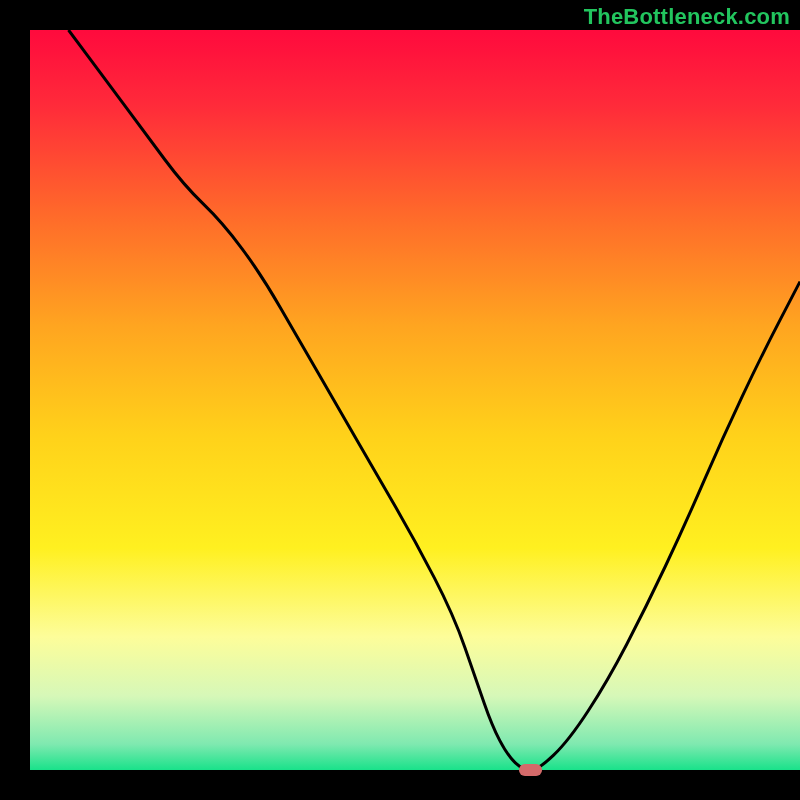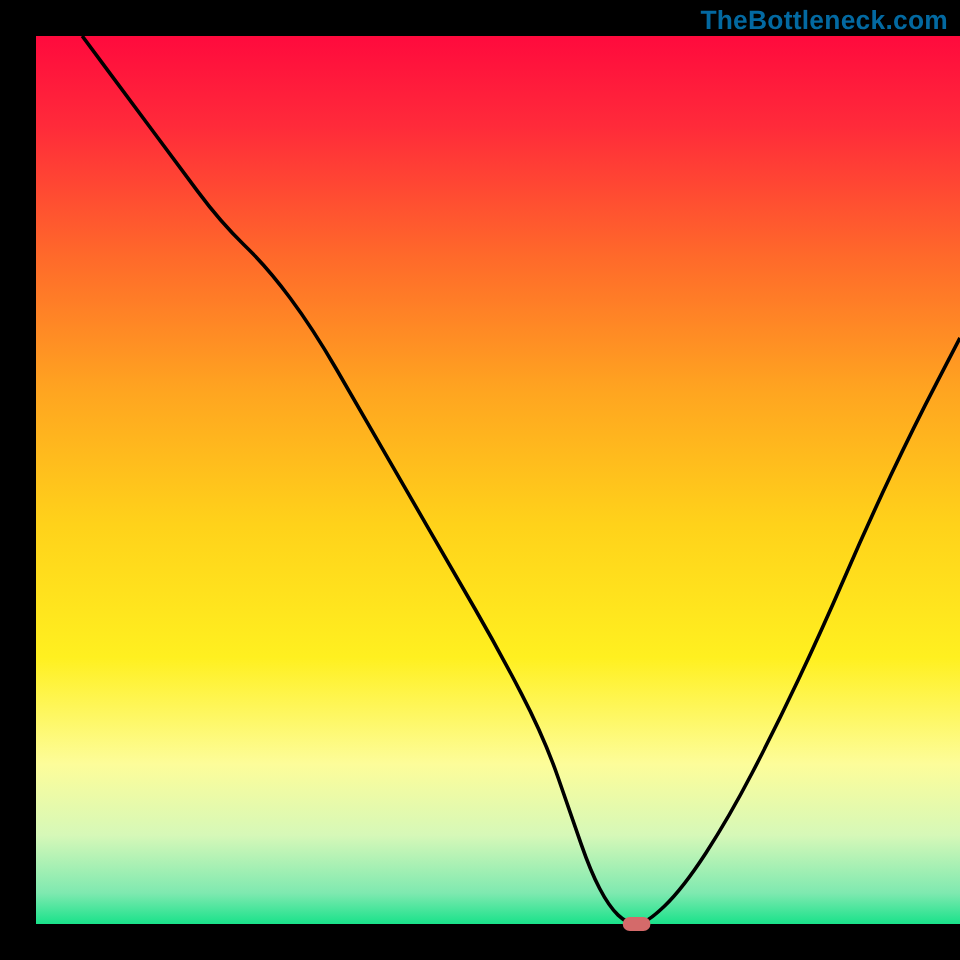--- a/index.html
+++ b/index.html
@@ -18,21 +18,21 @@
   svg {
     display: block;
   }
   .watermark {
     position: absolute;
     top: 4px;
     right: 10px;
     font-family: Arial, Helvetica, sans-serif;
     font-size: 22px;
     font-weight: bold;
-    color: #0369a1;
+    color: #22c55e;
     letter-spacing: 0.2px;
   }
 </style>
 </head>
 <body>
 
 <div class="chart-container">
   <svg id="chart-svg" width="800" height="800" viewBox="0 0 800 800">
     <defs>
       <linearGradient id="bg-grad" x1="0" y1="0" x2="0" y2="1">

